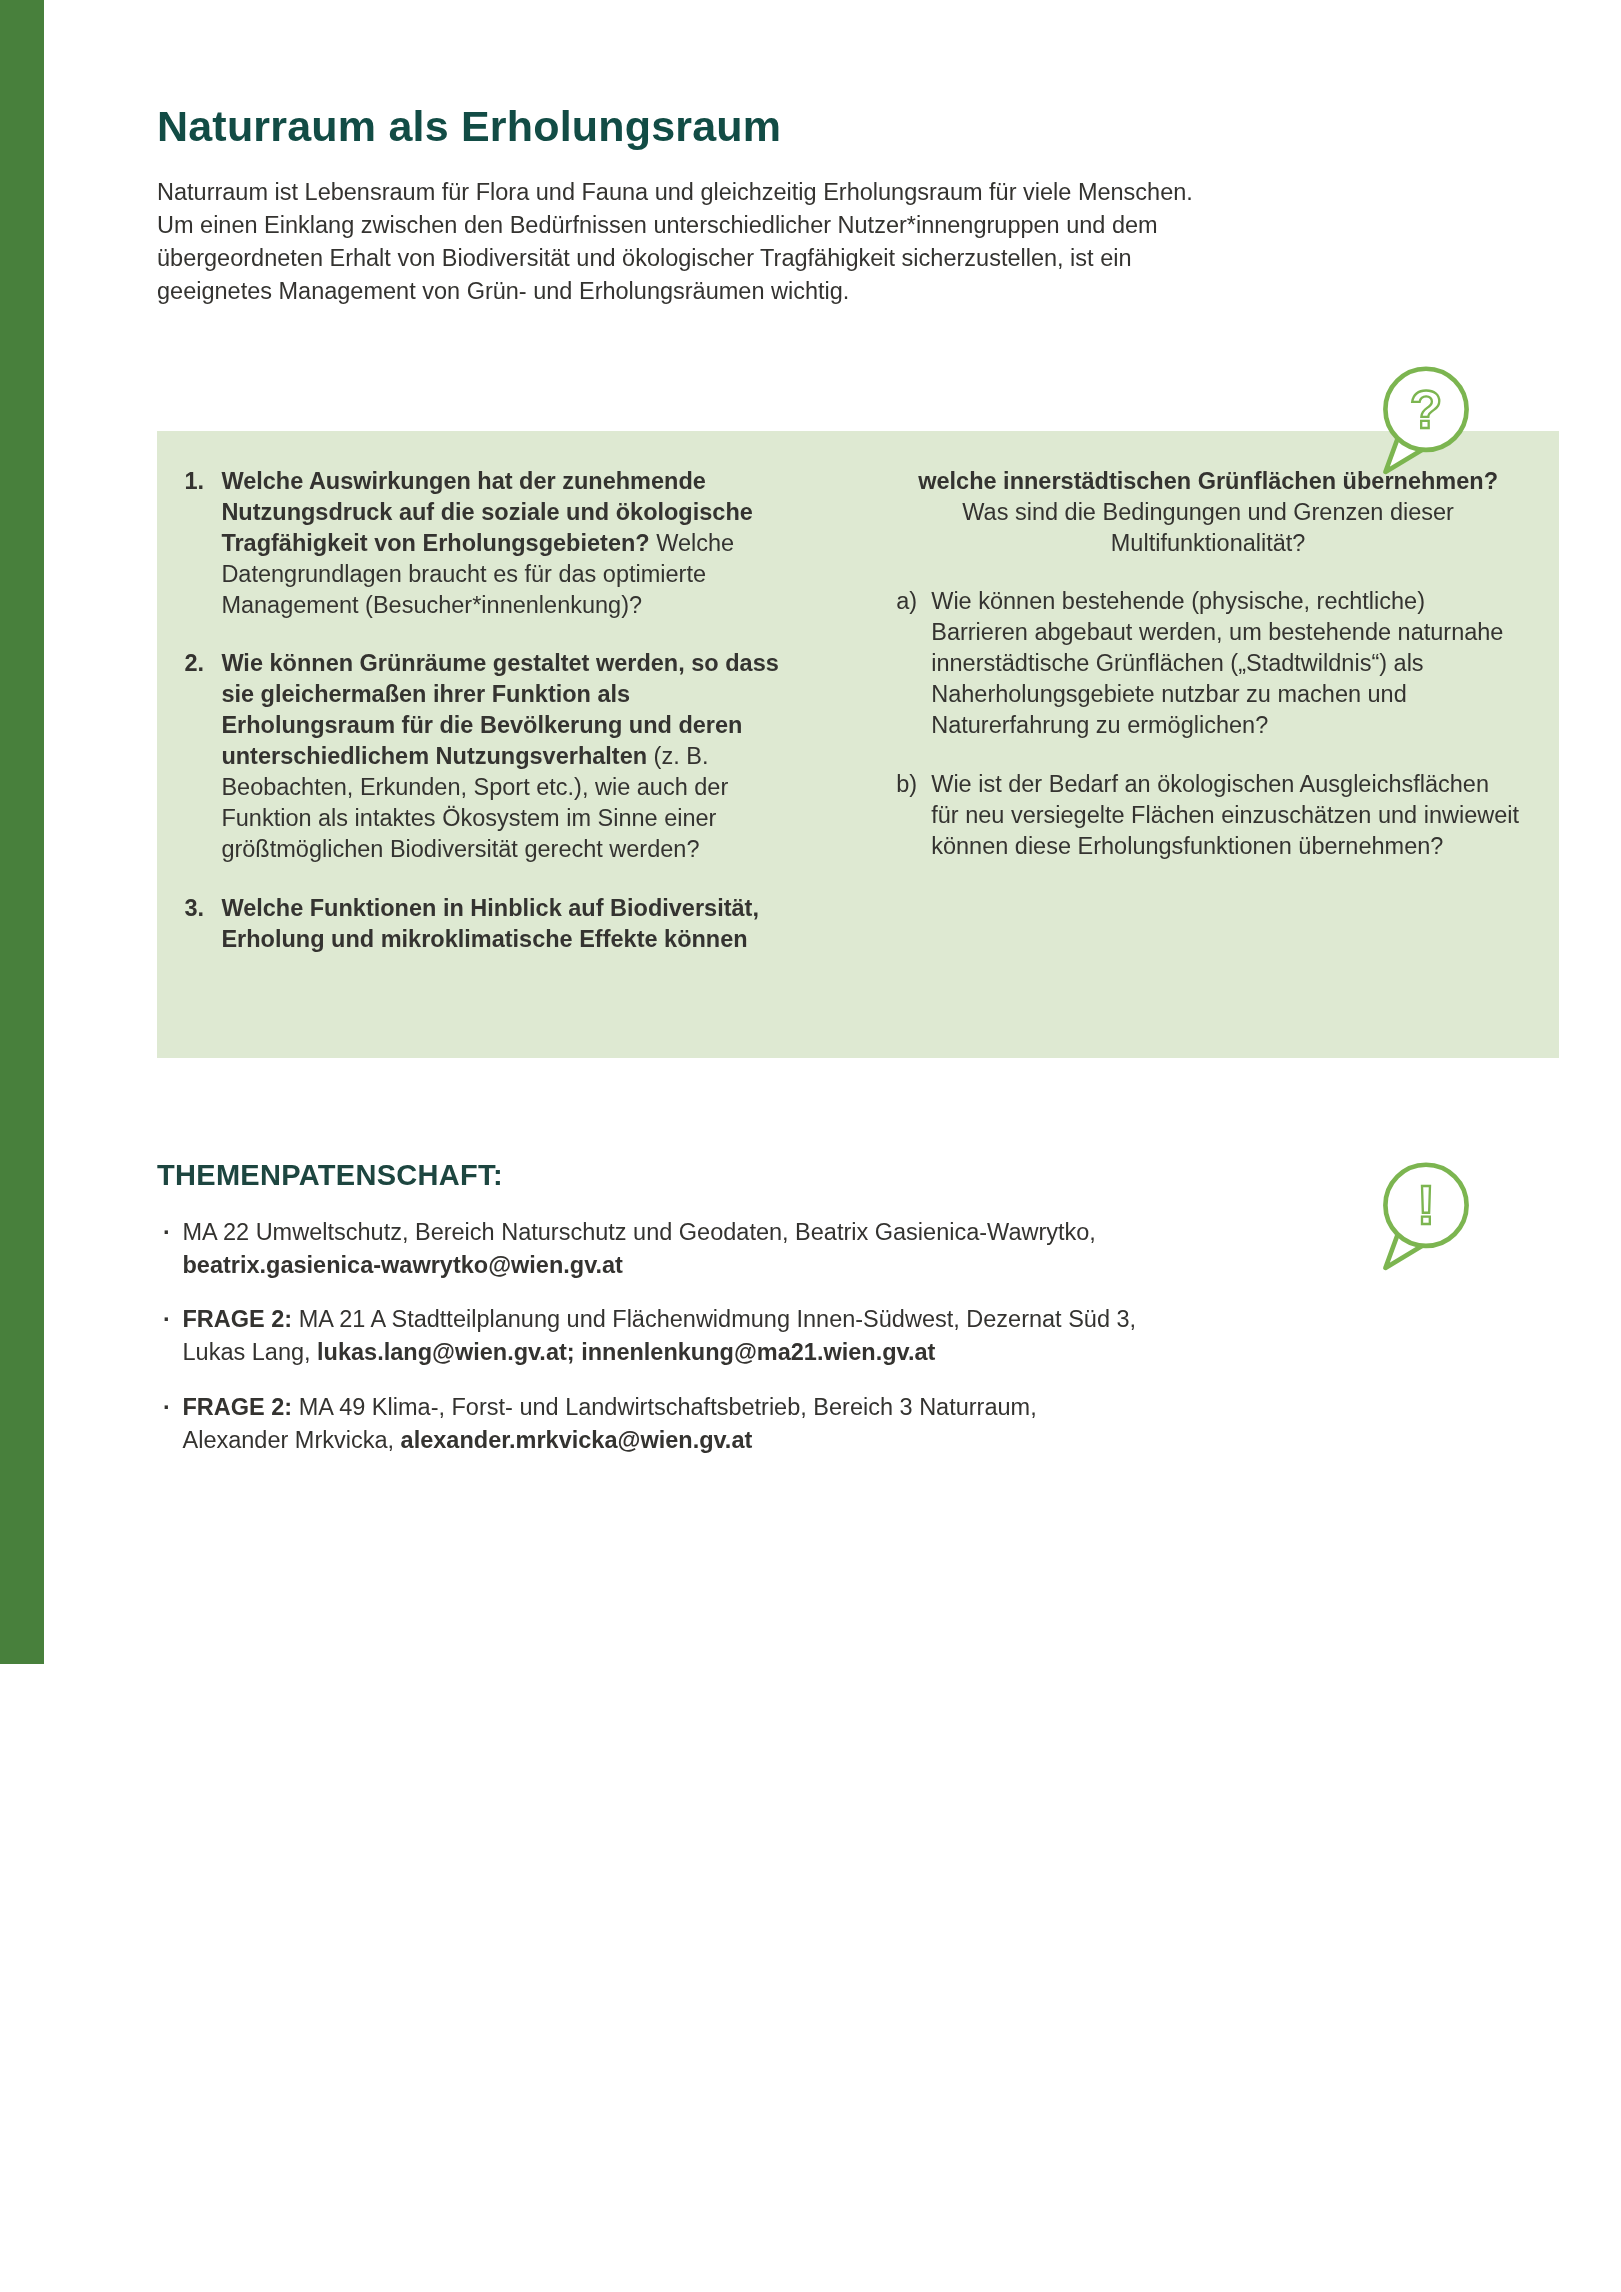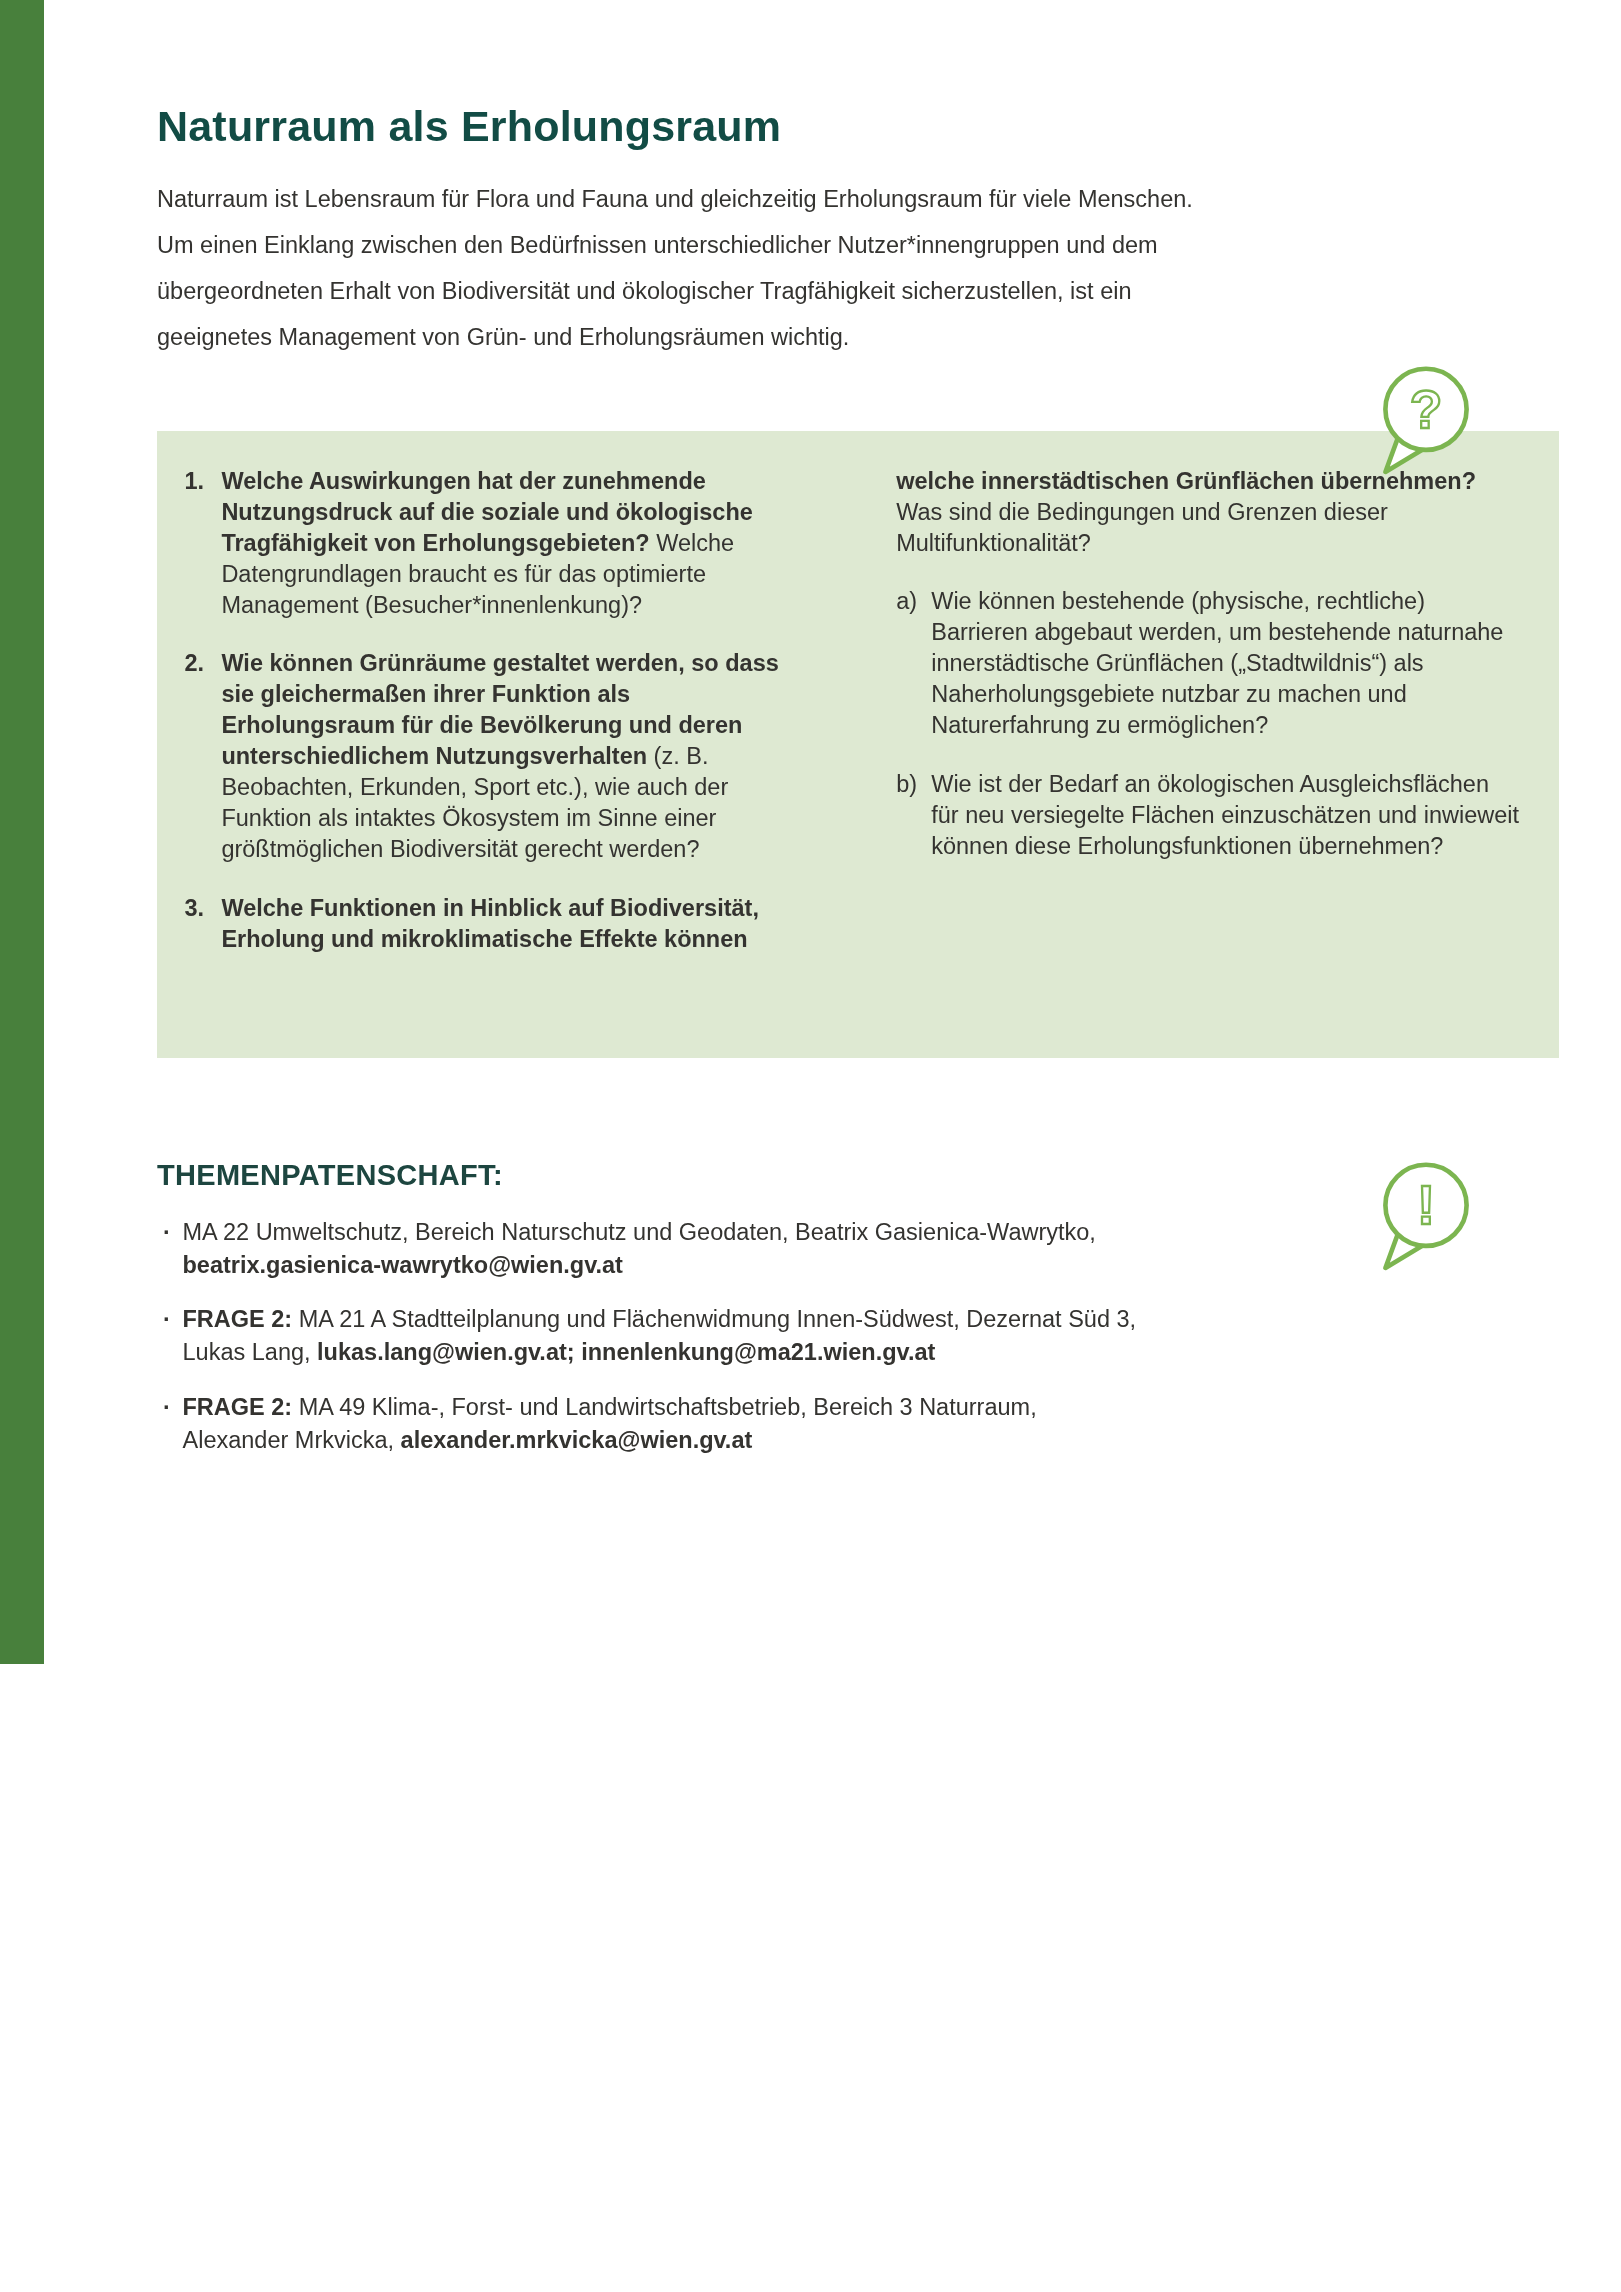--- a/index.html
+++ b/index.html
@@ -20,21 +20,21 @@
   .title {
     position: absolute; left: 157px; top: 102px;
     font-size: 43px; font-weight: 700;
     color: #124c45;
     letter-spacing: 0.2px;
   }
 
   .intro {
     position: absolute; left: 157px; top: 176px;
     width: 1049px;
-    font-size: 23.5px; line-height: 46px;
+    font-size: 23.5px; line-height: 33px;
   }
 
   .qbox {
     position: absolute; left: 157px; top: 431px;
     width: 1402px; min-height: 627px;
     background: #dee9d2;
     padding: 35px 39px 37px 27.4px;
   }
   .qbox h2 {
     font-size: 26.5px; font-weight: 700;
@@ -43,21 +43,21 @@
     margin-bottom: 29px;
   }
   .cols { display: flex; gap: 88px; }
   .col { flex: 1; min-width: 0; }
 
   .ritem { display: flex; font-size: 23.5px; line-height: 31px; margin-bottom: 27.4px; }
   .ritem:last-child { margin-bottom: 0; }
   .ritem .num { flex: none; width: 37px; font-weight: 700; }
   .ritem strong { font-weight: 700; }
 
-  .cont { font-size: 23.5px; line-height: 31px; margin-bottom: 27.4px; }
+  .cont { font-size: 23.5px; line-height: 31px; margin-bottom: 27.4px; text-align: center; }
   .cont strong { font-weight: 700; }
 
   .sub { display: flex; font-size: 23.5px; line-height: 31px; margin-bottom: 27.4px; }
   .sub:last-child { margin-bottom: 0; }
   .sub .num { flex: none; width: 35px; }
 
   .icon { position: absolute; width: 116px; height: 122px; }
   .icon-q { left: 1368px; top: 357px; z-index: 5; }
   .icon-e { left: 1368px; top: 1153px; z-index: 5; }
 

